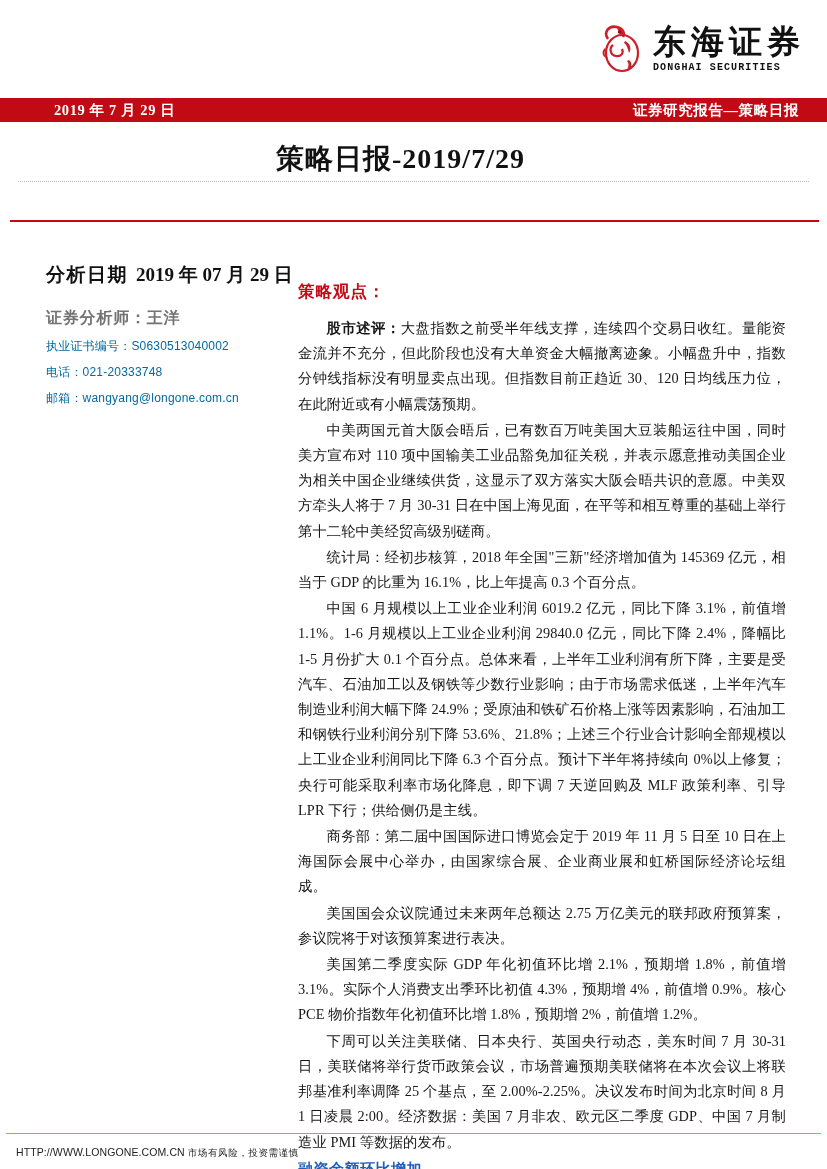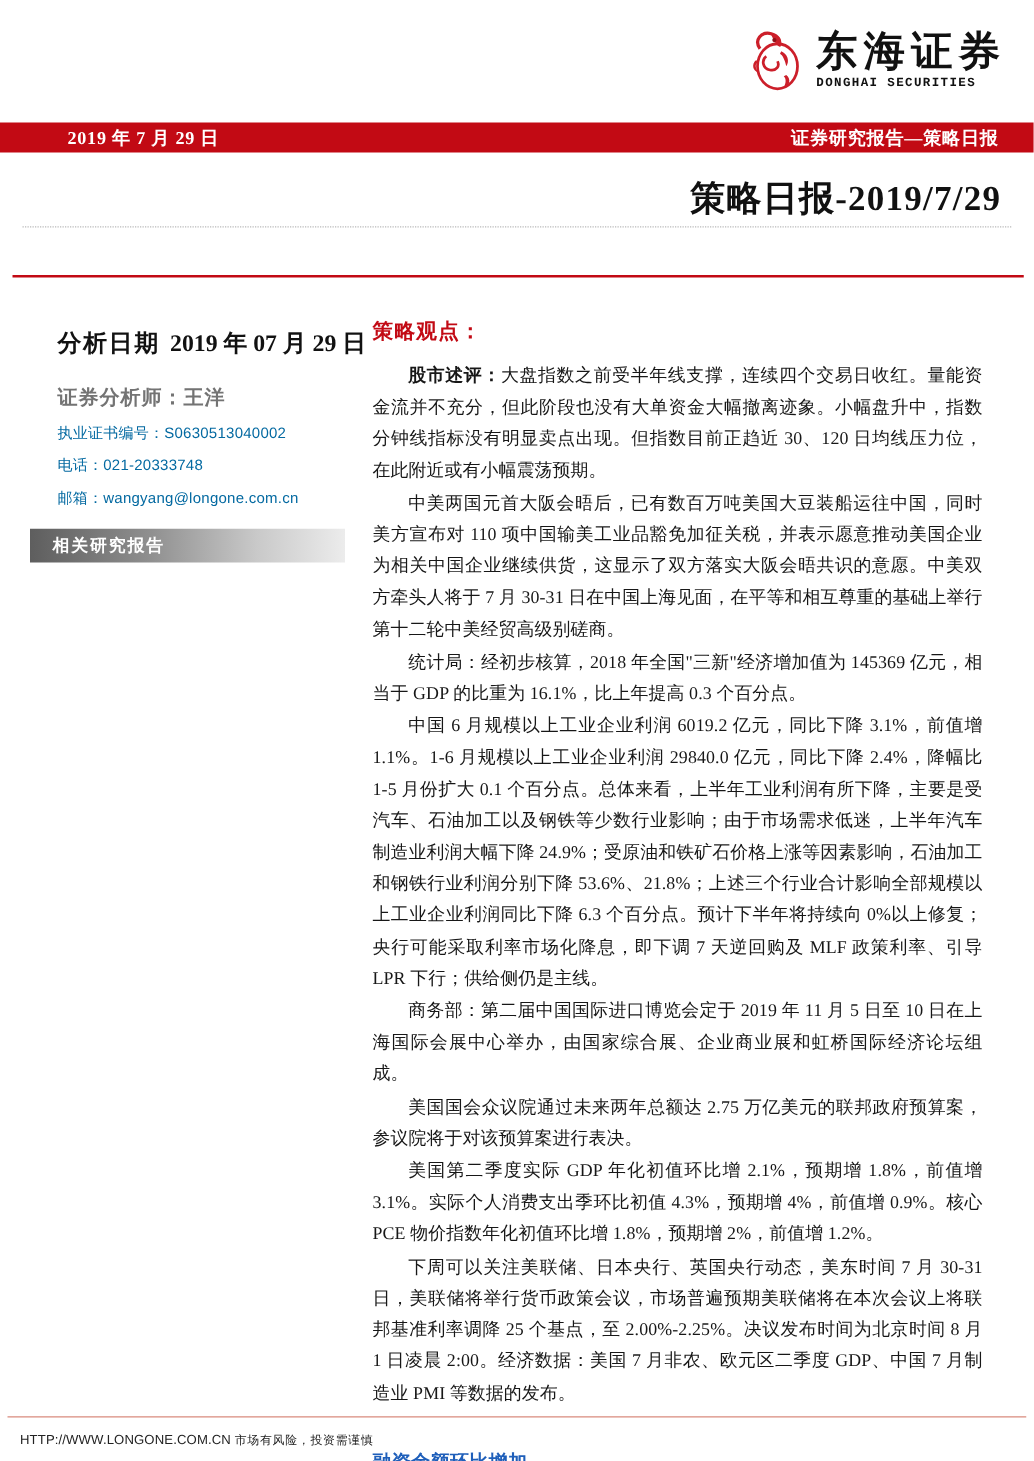--- a/index.html
+++ b/index.html
@@ -77,21 +77,21 @@
     letter-spacing: 0.6px;
     white-space: nowrap;
   }
 
   
   .doc-title {
     position: absolute;
     top: 140px;
     left: 0;
     width: 801px;
-    text-align: right;
+    text-align: center;
     font-family: "Liberation Serif", "DejaVu Serif", serif;
     font-weight: bold;
     font-size: 28px;
     letter-spacing: 1px;
     color: #111111;
   }
   .dotted-rule {
     position: absolute;
     top: 181px;
     left: 18px;
@@ -167,20 +167,21 @@
     left: 298px;
     width: 488px;
   }
   .section-heading {
     font-family: "Liberation Serif", "DejaVu Serif", serif;
     font-size: 16.5px;
     font-weight: bold;
     color: #c20a14;
     letter-spacing: 1px;
     margin-bottom: 13px;
+    margin-top: 27px;
   }
   .para {
     font-family: Liberation Serif, serif;
     font-size: 14.3px;
     line-height: 25.2px;
     color: #171717;
     text-align: justify;
     text-justify: inter-ideograph;
     text-indent: 2em;
     margin: 0 0 1px 0;
@@ -262,23 +263,20 @@
 <div class="red-rule"></div>
 
 <div class="left-col">
   <div class="analysis-date">
     <span class="ad-label">分析日期</span><span>2019 年 07 月 29 日</span>
   </div>
   <div class="analyst-name">证券分析师：王洋</div>
   <div class="meta-line">执业证书编号：S0630513040002</div>
   <div class="meta-line">电话：021-20333748</div>
   <div class="meta-line">邮箱：wangyang@longone.com.cn</div>
-  <div class="related-box">
-    <span>相关研究报告</span>
-  </div>
 </div>
 
 <div class="main-col">
   <div class="section-heading">策略观点：</div>
   <div id="paragraphs">
       <p class="para"><b>股市述评：</b><span>大盘指数之前受半年线支撑，连续四个交易日收红。量能资金流并不充分，但此阶段也没有大单资金大幅撤离迹象。小幅盘升中，指数分钟线指标没有明显卖点出现。但指数目前正趋近 30、120 日均线压力位，在此附近或有小幅震荡预期。</span></p>
       <p class="para"><span>中美两国元首大阪会晤后，已有数百万吨美国大豆装船运往中国，同时美方宣布对 110 项中国输美工业品豁免加征关税，并表示愿意推动美国企业为相关中国企业继续供货，这显示了双方落实大阪会晤共识的意愿。中美双方牵头人将于 7 月 30-31 日在中国上海见面，在平等和相互尊重的基础上举行第十二轮中美经贸高级别磋商。</span></p>
       <p class="para"><span>统计局：经初步核算，2018 年全国"三新"经济增加值为 145369 亿元，相当于 GDP 的比重为 16.1%，比上年提高 0.3 个百分点。</span></p>
       <p class="para"><span>中国 6 月规模以上工业企业利润 6019.2 亿元，同比下降 3.1%，前值增 1.1%。1-6 月规模以上工业企业利润 29840.0 亿元，同比下降 2.4%，降幅比 1-5 月份扩大 0.1 个百分点。总体来看，上半年工业利润有所下降，主要是受汽车、石油加工以及钢铁等少数行业影响；由于市场需求低迷，上半年汽车制造业利润大幅下降 24.9%；受原油和铁矿石价格上涨等因素影响，石油加工和钢铁行业利润分别下降 53.6%、21.8%；上述三个行业合计影响全部规模以上工业企业利润同比下降 6.3 个百分点。预计下半年将持续向 0%以上修复；央行可能采取利率市场化降息，即下调 7 天逆回购及 MLF 政策利率、引导 LPR 下行；供给侧仍是主线。</span></p>
       <p class="para"><span>商务部：第二届中国国际进口博览会定于 2019 年 11 月 5 日至 10 日在上海国际会展中心举办，由国家综合展、企业商业展和虹桥国际经济论坛组成。</span></p>

